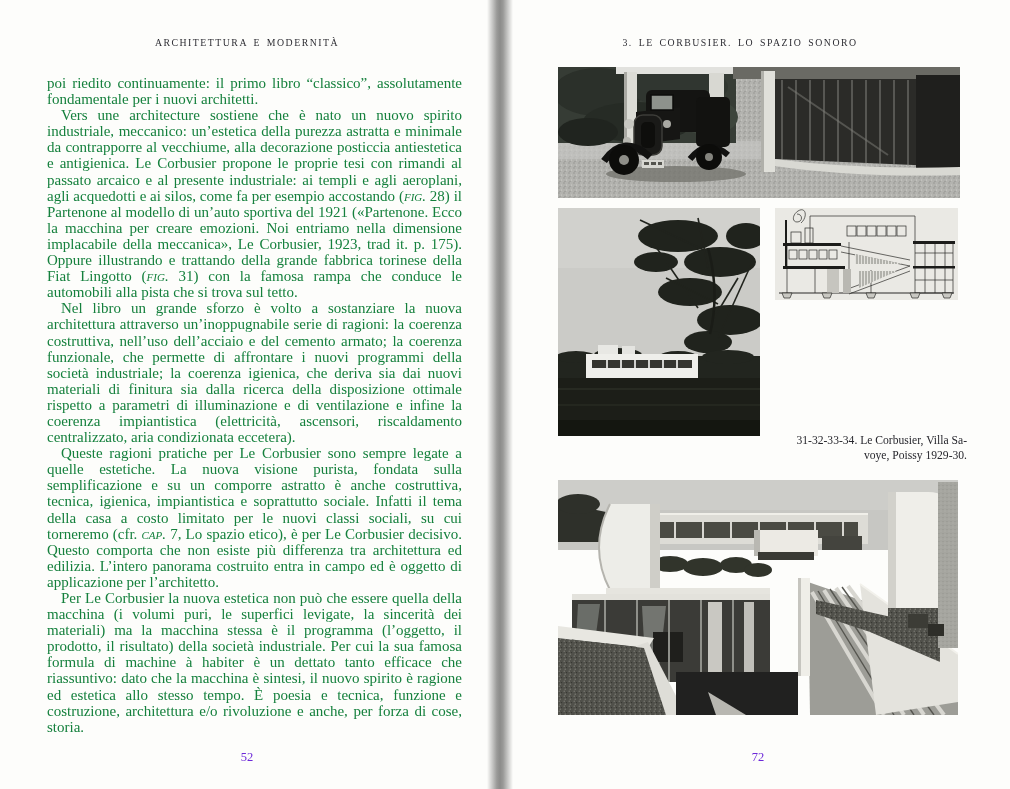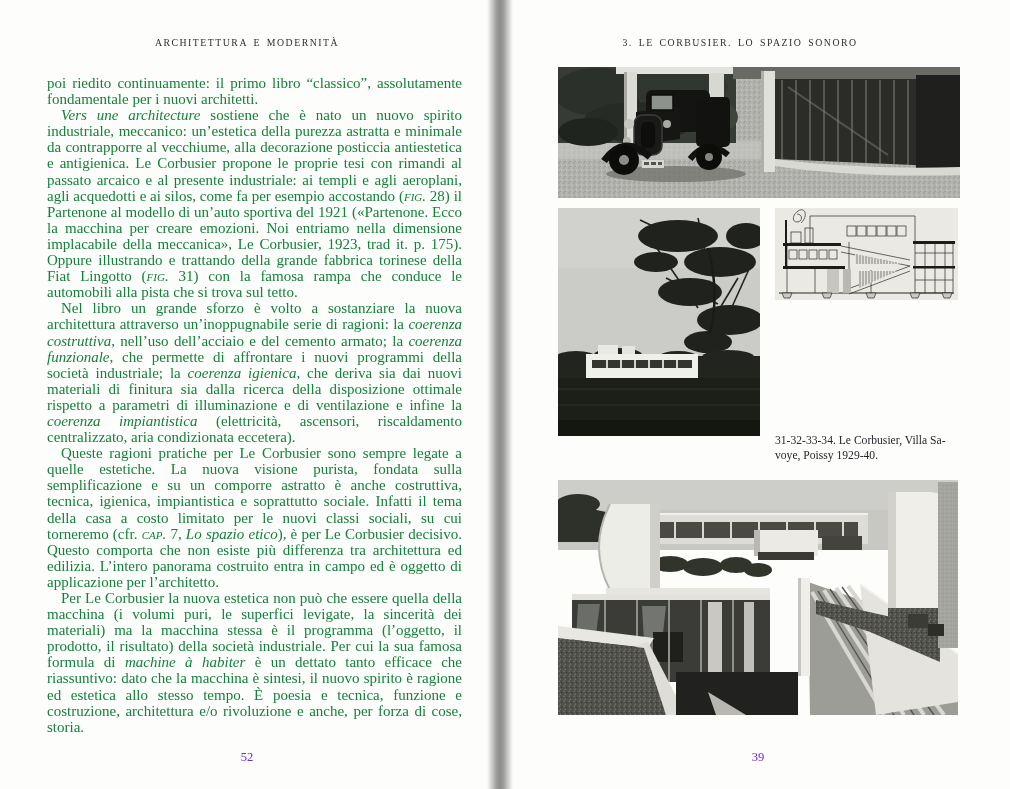--- a/index.html
+++ b/index.html
@@ -20,36 +20,36 @@
   }
   .rh-left{left:47px;}
   .rh-right{left:540px;}
   .text-block{
     position:absolute;left:47px;top:75px;width:415px;
     font-size:15px;line-height:16.1px;text-align:justify;
     color:#15803d;
   }
   .text-block p{margin:0;}
   .text-block p.indent{text-indent:14px;}
-  .i{font-style:italic;}
+  .i{}
   .sc{font-variant:small-caps;font-style:italic;}
   .page-number{
     position:absolute;top:750px;width:400px;text-align:center;
     font-size:12.5px;color:#6d28d9;
   }
   .pn-left{left:47px;}
   .pn-right{left:558px;}
   .figure{position:absolute;line-height:0;}
   .fig-car{left:558px;top:67px;width:402px;height:131px;}
   .fig-meadow{left:558px;top:208px;width:202px;height:228px;}
   .fig-section{left:775px;top:208px;width:183px;height:92px;}
   .fig-terrace{left:558px;top:480px;width:400px;height:235px;}
   .caption{
     position:absolute;left:775px;top:434px;width:192px;
-    font-size:11.6px;line-height:14.5px;color:#26262c;text-align:left;
+    font-size:11.6px;line-height:14.5px;color:#26262c;text-align:right;
   }
   svg{display:block;}
 </style>
 </head>
 <body>
 
 <div class="spread">
 
   <div>
     <div class="running-header rh-left">ARCHITETTURA E MODERNITÀ</div>
@@ -259,21 +259,21 @@
           <polygon points="47,85 57,85 55,90 49,90"></polygon>
           <polygon points="91,85 101,85 99,90 93,90"></polygon>
           <polygon points="135,85 145,85 143,90 137,90"></polygon>
           <polygon points="167,85 177,85 175,90 169,90"></polygon>
         </g>
       </svg>
     </div>
 
     <div class="caption">
       <div>31-32-33-34. Le Corbusier, Villa Sa-</div>
-      <div>voye, Poissy 1929-40.</div>
+      <div>voye, Poissy 1929-30.</div>
     </div>
 
     <div class="figure fig-terrace">
       <svg viewBox="0 0 400 235" width="400" height="235">
         <defs>
           <pattern id="grv2" width="5" height="5" patternUnits="userSpaceOnUse">
             <rect width="5" height="5" fill="#50504a"></rect>
             <circle cx="1.2" cy="1.2" r="0.7" fill="#7d7d76"></circle>
             <circle cx="3.6" cy="2.6" r="0.6" fill="#33332e"></circle>
             <circle cx="2.2" cy="4.2" r="0.6" fill="#8c8c85"></circle>
@@ -377,15 +377,15 @@
           <path d="M396,38 v72" stroke="#dcdbd5" stroke-width="3" fill="none"></path>
         </g>
         <rect x="380" y="2" width="20" height="166" fill="url(#wall3)"></rect>
         <g>
           <rect x="350" y="134" width="20" height="14" fill="#3c3c36"></rect>
           <rect x="370" y="144" width="16" height="12" fill="#2e2e29"></rect>
         </g>
       </svg>
     </div>
 
-    <div class="page-number pn-right">39</div>
+    <div class="page-number pn-right">72</div>
   </div>
 </div>
 
 </body></html>

